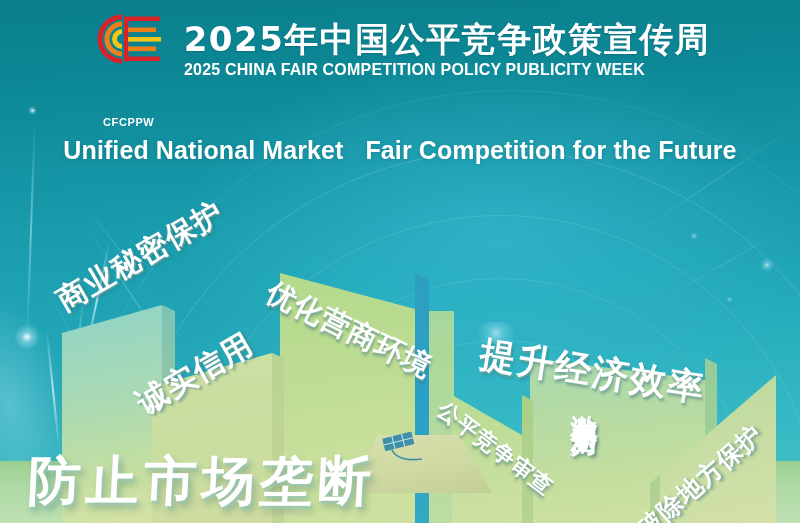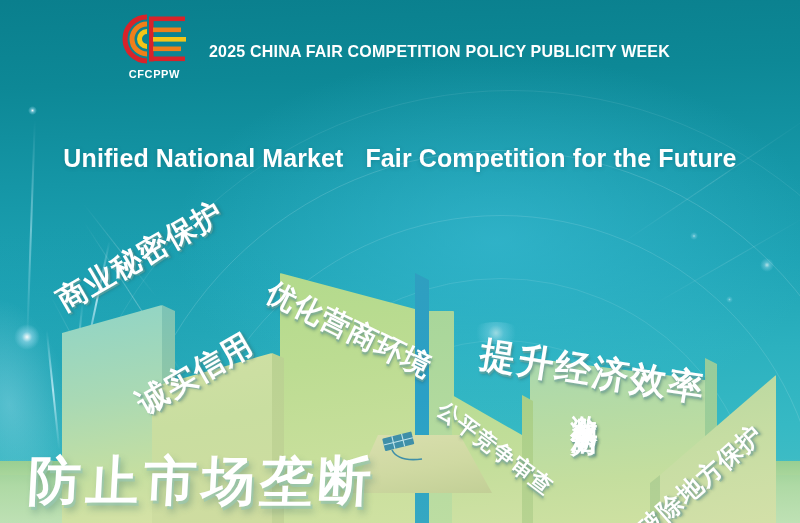--- a/index.html
+++ b/index.html
@@ -50,21 +50,21 @@
   }
 
   
   .header{
     position:absolute;left:0;top:0;width:800px;height:100px;
     display:flex;align-items:center;justify-content:center;gap:16px;
     z-index:20;
   }
   .logo-wrap{
     width:78px;height:74px;position:relative;flex:none;
-    display:flex;flex-direction:column;align-items:center;justify-content:flex-start;
+    display:flex;flex-direction:column;align-items:center;justify-content:flex-start;gap:48px;
   }
   .logo-mark{position:relative;width:74px;height:52px;}
   .logo-caption{
     font-size:11px;font-weight:700;color:#ffffff;letter-spacing:.6px;
     margin-top:3px;font-family:"Liberation Sans",sans-serif;
   }
   .title-block{display:flex;flex-direction:column;justify-content:center;}
   .title-cn{
     font-size:34px;line-height:1.06;font-weight:700;color:#ffffff;
     letter-spacing:1.5px;white-space:nowrap;
@@ -83,21 +83,21 @@
     position:absolute;left:0;top:118px;width:800px;text-align:center;z-index:20;
   }
   .slogan-cn{
     font-size:47px;font-weight:700;color:#ffffff;letter-spacing:6px;
     font-family:"DejaVu Sans","Liberation Sans",sans-serif;
     text-shadow:0 2px 10px rgba(0,70,85,.35);
     white-space:nowrap;
   }
   .slogan-cn .gap{display:inline-block;width:26px;}
   .slogan-en{
-    margin-top:26px;font-size:25px;font-weight:700;color:#ffffff;
+    margin-top:18px;font-size:25px;font-weight:700;color:#ffffff;
     letter-spacing:.1px;white-space:nowrap;
     font-family:"Liberation Sans",sans-serif;
     text-shadow:0 1px 4px rgba(0,70,85,.25);
   }
   .slogan-en .gap2{display:inline-block;width:22px;}
 
   
   .city{position:absolute;left:0;top:250px;width:800px;height:273px;z-index:10;}
   .bld{position:absolute;bottom:0;}
   .face{
@@ -191,20 +191,21 @@
           <rect x="36" y="3.5" width="32" height="4.6" fill="#d8232a"></rect>
           <rect x="36" y="14.5" width="28" height="4.6" fill="#f07f1a"></rect>
           <rect x="36" y="24" width="33" height="4.6" fill="#f5c518"></rect>
           <rect x="36" y="33.5" width="28" height="4.6" fill="#f07f1a"></rect>
           <rect x="36" y="43.5" width="32" height="4.6" fill="#d8232a"></rect>
         </svg>
       </div>
       <div class="logo-caption">CFCPPW</div>
     </div>
     <div class="title-block">
+      <div class="title-cn">2025年中国公平竞争政策宣传周</div>
       <div class="title-en">2025 CHINA FAIR COMPETITION POLICY PUBLICITY WEEK</div>
     </div>
   </div>
 
   <div class="slogan">
     <div class="slogan-en"><span>Unified National Market</span><span class="gap2"></span><span>Fair Competition for the Future</span></div>
   </div>
 
   <div class="city">
 

